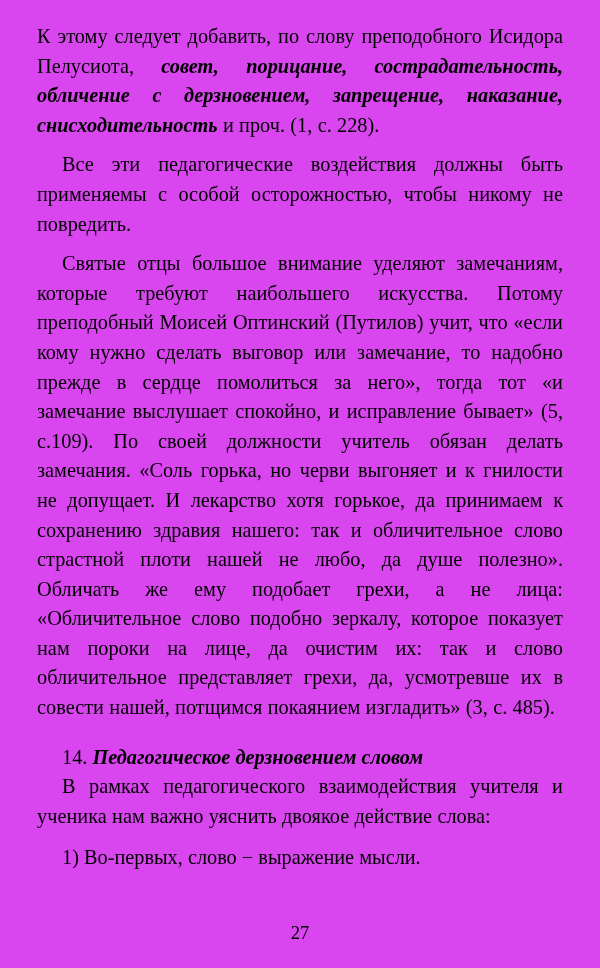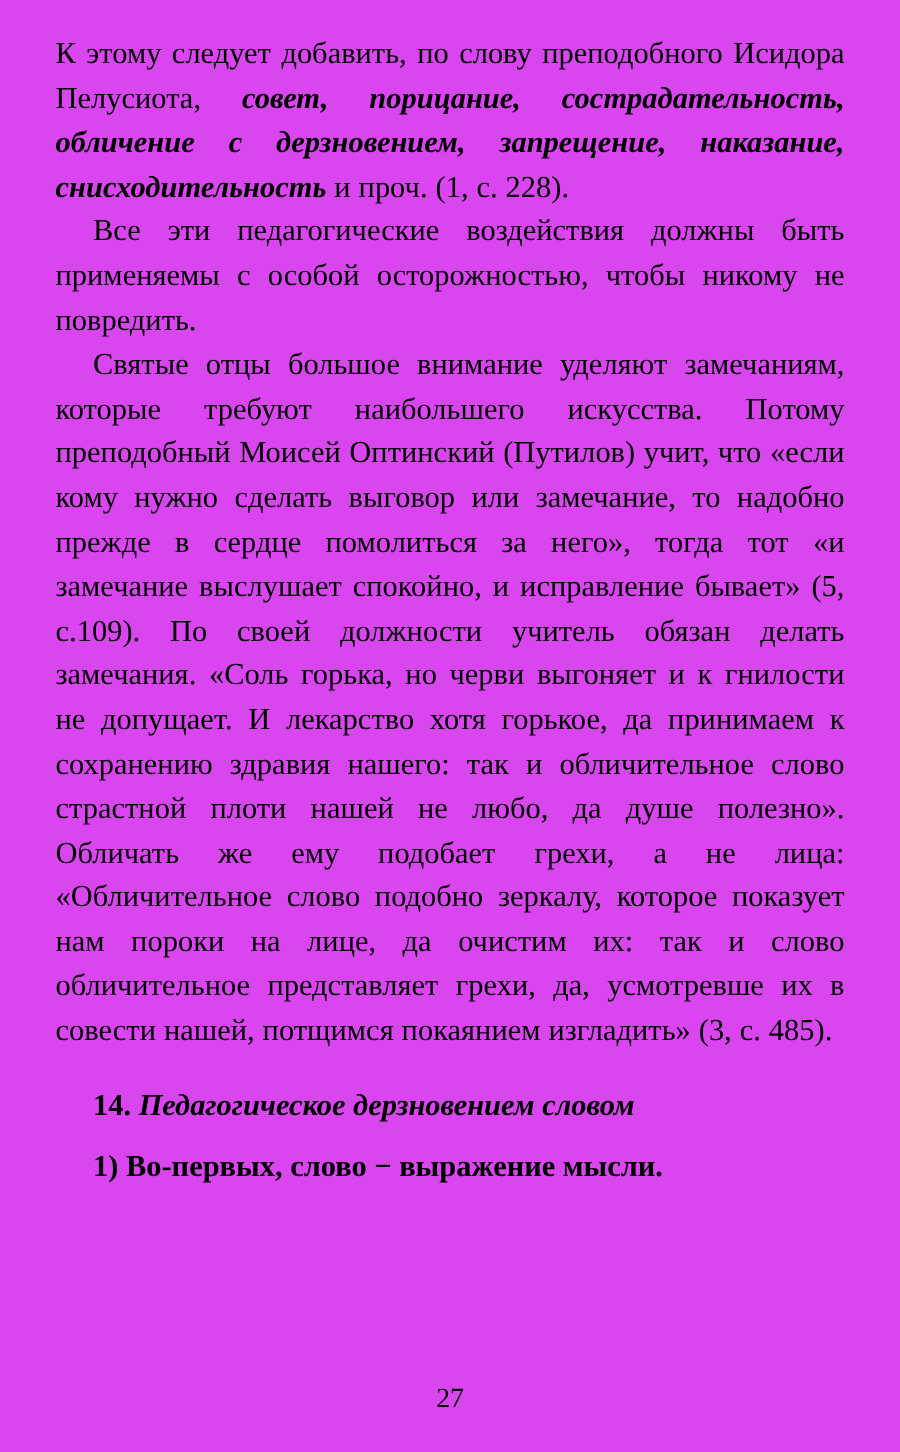--- a/index.html
+++ b/index.html
@@ -48,57 +48,57 @@
   .para.cont {
     text-indent: 0;
   }
 
   
   .para.indent {
     text-indent: 25px;
   }
 
   .para + .para {
-    margin-top: 0;
+    margin-top: 10px;
   }
 
   
   .bi {
     font-weight: bold;
     font-style: italic;
   }
 
   
   .section-heading {
     margin: 0;
     padding-top: 20px;
     font-size: 20.3px;
     line-height: 29.6px;
     text-indent: 25px;
     text-align: left;
     white-space: nowrap;
   }
   .section-heading .num {
     font-style: normal;
-    font-weight: bold;
+    font-weight: normal;
     margin-top: 36px;
   }
   .section-heading .title {
     font-style: italic;
     font-weight: bold;
   }
 
   
   .list-statement {
     margin: 0;
     padding-top: 12px;
     font-size: 20.3px;
     line-height: 29.6px;
     text-indent: 25px;
-    font-weight: bold;
+    font-weight: normal;
     text-align: left;
     white-space: nowrap;
   }
 
   .folio {
     position: absolute;
     left: 0;
     right: 0;
     top: 922px;
     text-align: center;
@@ -116,20 +116,21 @@
 
     <p class="para cont"><span>К этому следует добавить, по слову преподобного Исидора Пелусиота, </span><span class="bi">совет, порицание, сострадательность, обличение с дерзновением, запрещение, наказание, снисходительность</span><span> и проч. (1, с. 228).</span></p>
 
     <p class="para indent"><span>Все эти педагогические воздействия должны быть применяемы с особой осторожностью, чтобы никому не повредить.</span></p>
 
 
     <p class="para indent"><span>Святые отцы большое внимание уделяют замечаниям, которые требуют наибольшего искусства. Потому преподобный Моисей Оптинский (Путилов) учит, что «если кому нужно сделать выговор или замечание, то надобно прежде в сердце помолиться за него», тогда тот «и замечание выслушает спокойно, и исправление бывает» (5, с.109). По своей должности учитель обязан делать замечания. «Соль горька, но черви выгоняет и к гнилости не допущает. И лекарство хотя горькое, да принимаем к сохранению здравия нашего: так и обличительное слово страстной плоти нашей не любо, да душе полезно». Обличать же ему подобает грехи, а не лица: «Обличительное слово подобно зеркалу, которое показует нам пороки на лице, да очистим их: так и слово обличительное представляет грехи, да, усмотревше их в совести нашей, потщимся покаянием изгладить» (3, с. 485).</span></p>
 
     <p class="section-heading"><span class="num">14.</span><span>&nbsp;</span><span class="title">Педагогическое дерзновением словом</span></p>
 
+    <p class="para indent"><span>В рамках педагогического взаимодействия учителя и ученика нам важно уяснить двоякое действие слова:</span></p>
 
     <p class="list-statement"><span>1)</span><span>&nbsp;</span><span>Во-первых, слово − выражение мысли.</span></p>
 
   </div>
 
   <div class="folio">27</div>
 
 </div>
 
 </body></html>

